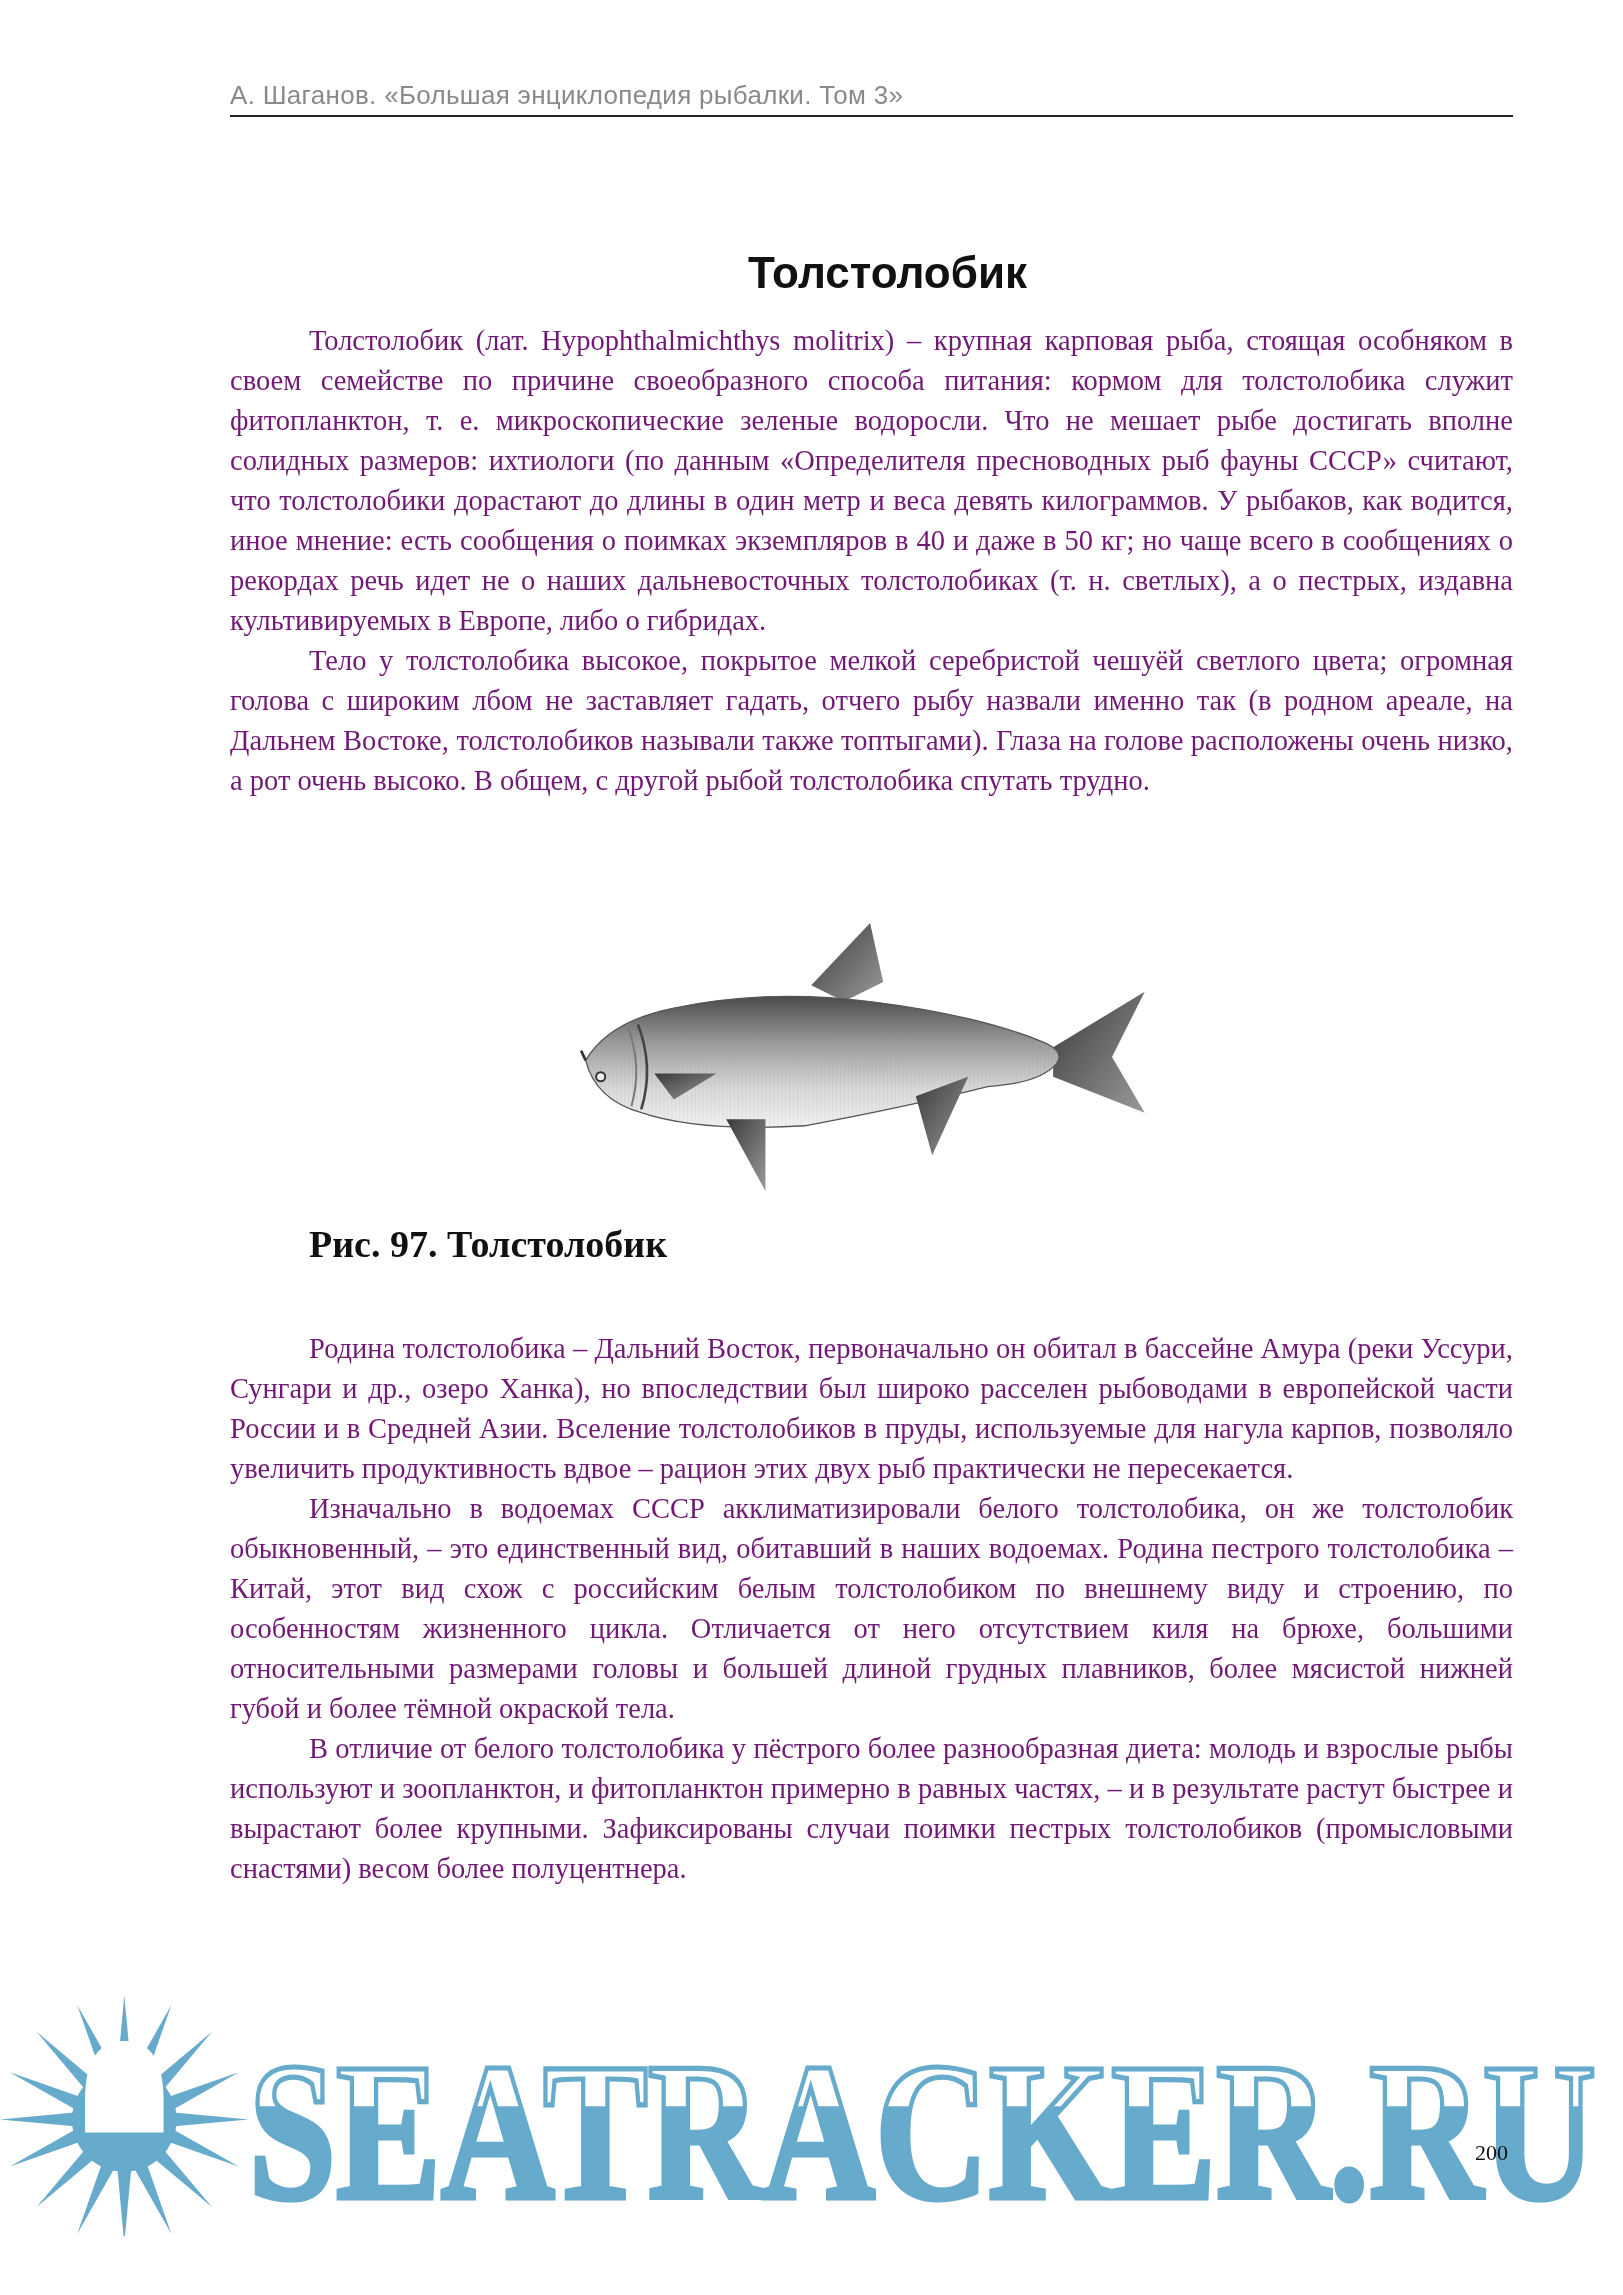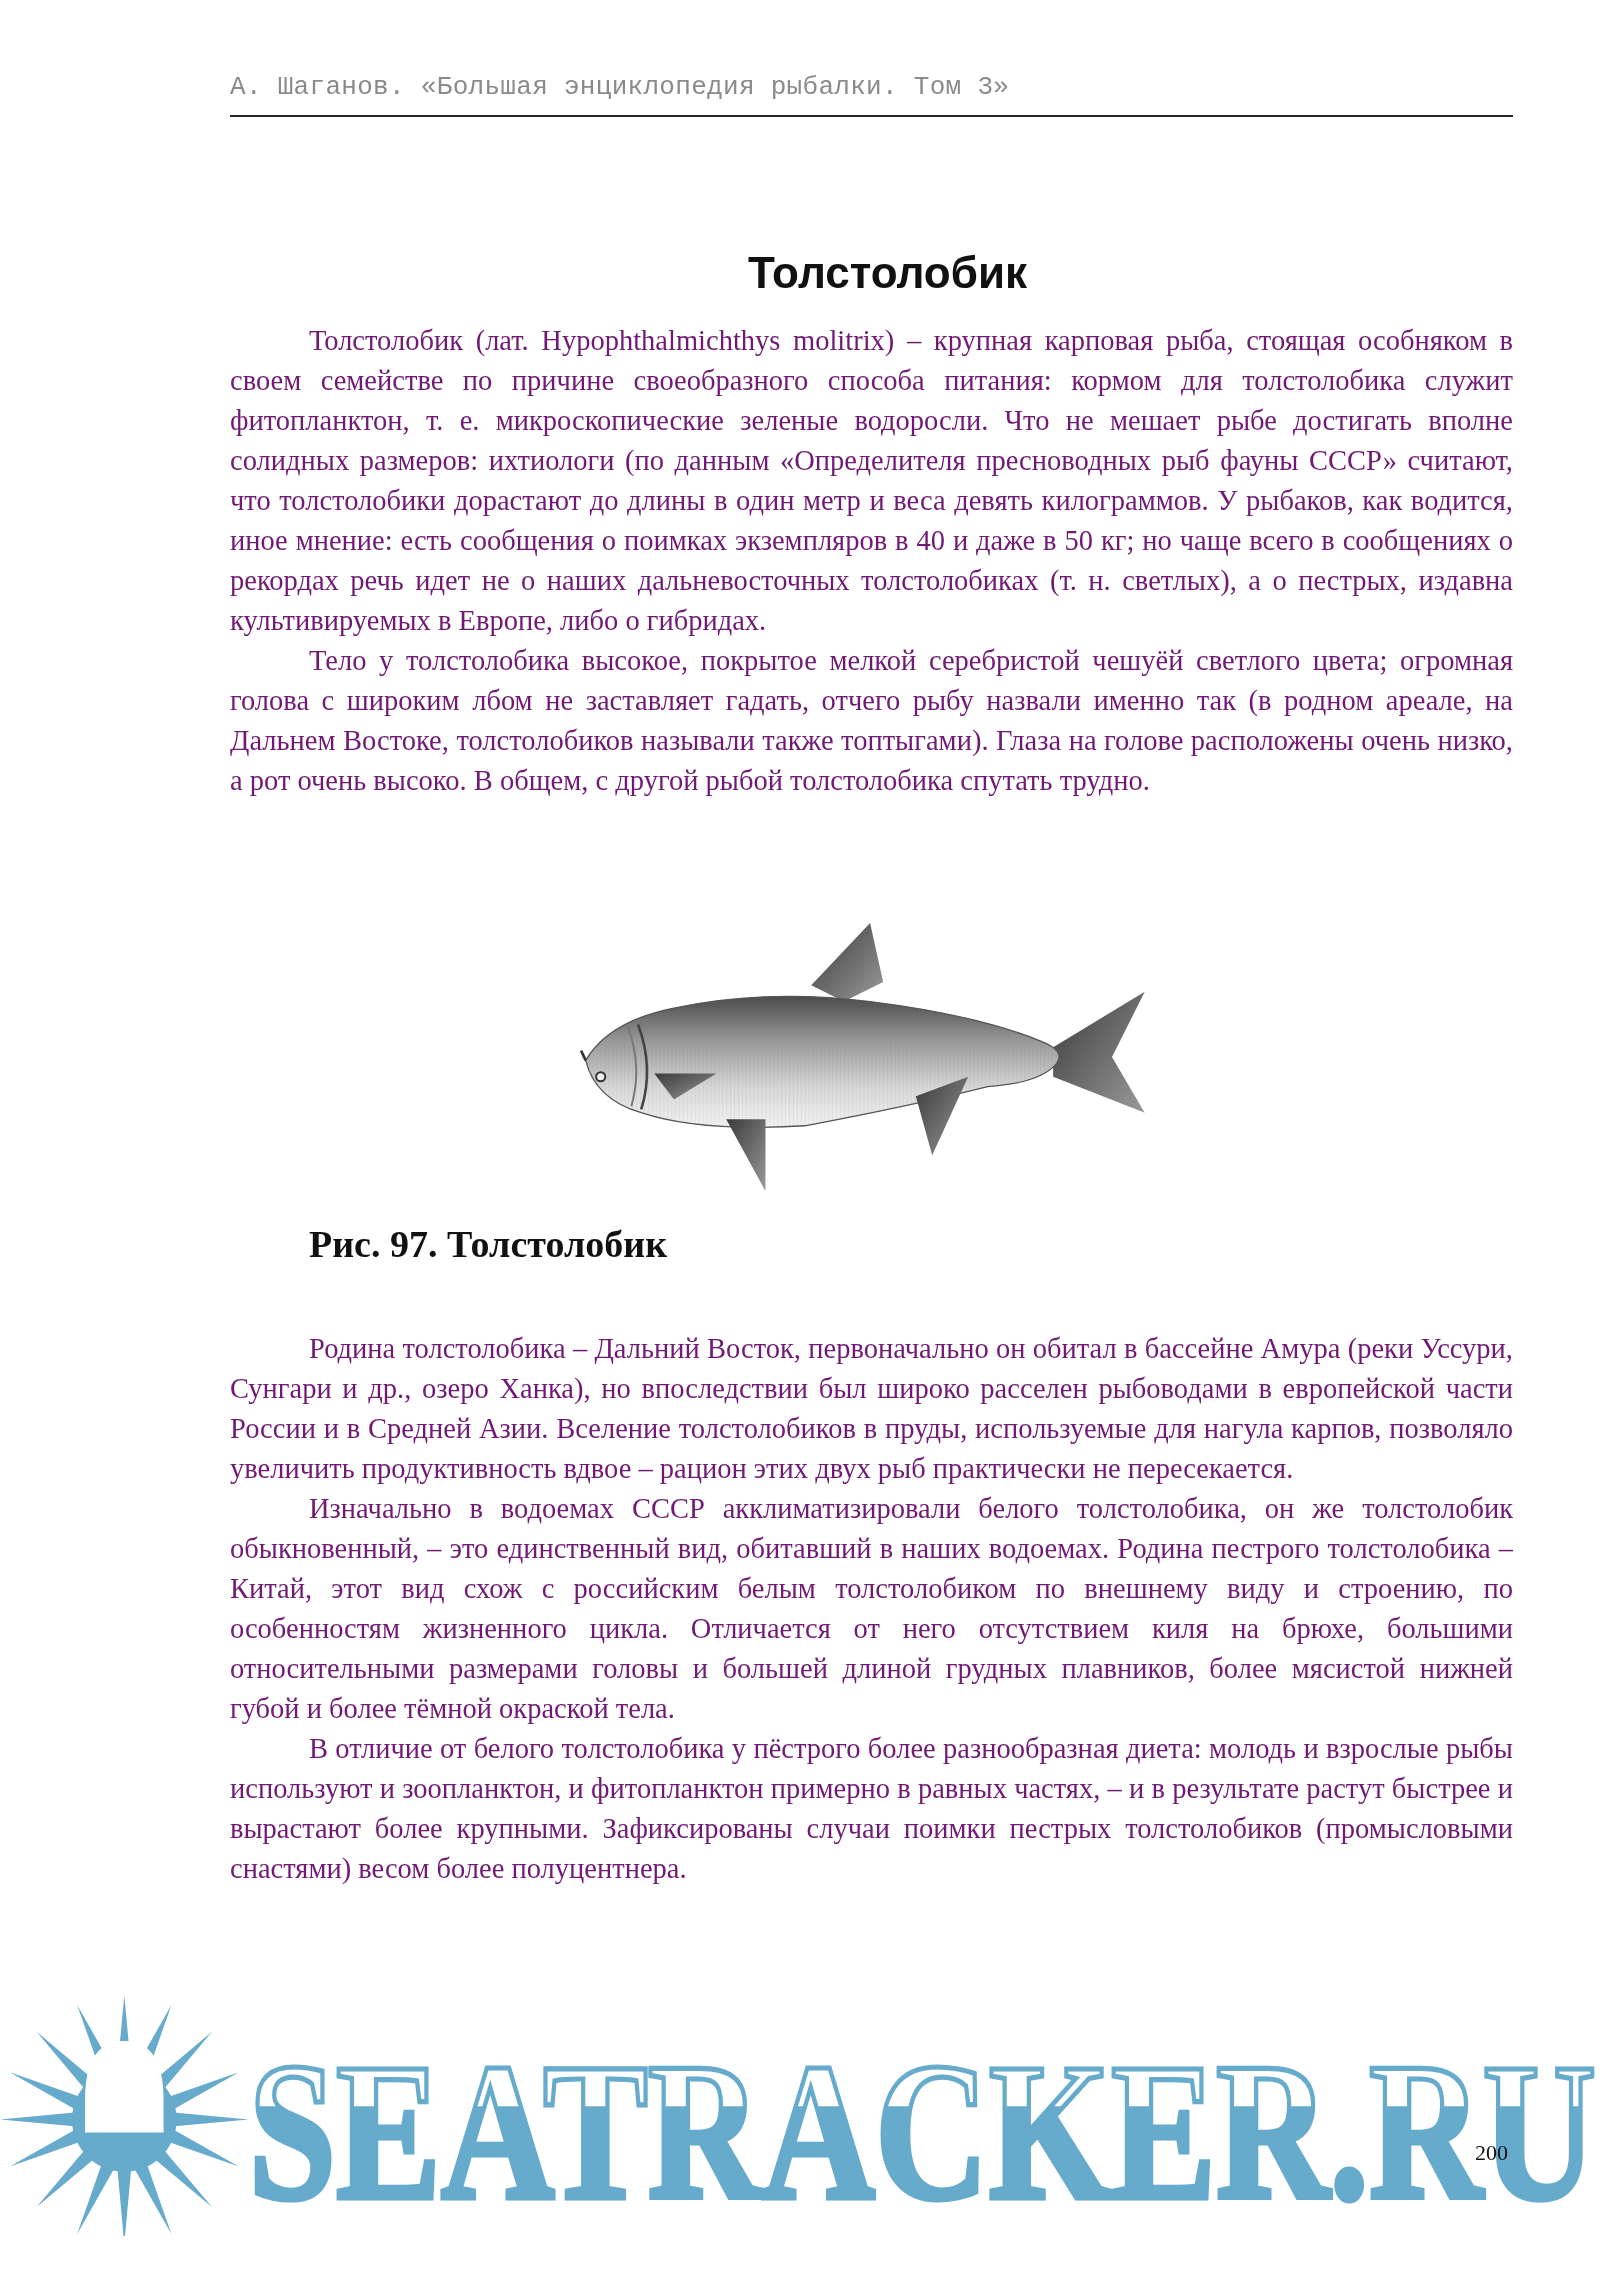--- a/index.html
+++ b/index.html
@@ -1,19 +1,19 @@
 <!DOCTYPE html>
 <html style="font-size:10.5px"><head>
 <meta charset="utf-8">
 <style>
   html, body { margin: 0; padding: 0; background: #ffffff; }
   body { width: 1623px; height: 2295px; position: relative; overflow: hidden; }
   .header {
-    position: absolute; left: 230px; top: 72px; width: 1283px;
-    font-family: Liberation Mono, monospace; font-size: 26px; color: #8a8a8a;
+    position: absolute; left: 230px; top: 80px; width: 1283px;
+    font-family: Liberation Sans, sans-serif; font-size: 26px; color: #8a8a8a;
     letter-spacing: 0.3px;
   }
   .header-rule {
     position: absolute; left: 230px; top: 115px; width: 1283px; height: 2px; background: #222;
   }
   .title {
     position: absolute; left: 230px; top: 232px; width: 1283px; text-align: center;
     font-family: "Liberation Sans", sans-serif; font-weight: bold; font-size: 44px; color: #111;
   }
   .body-block {

